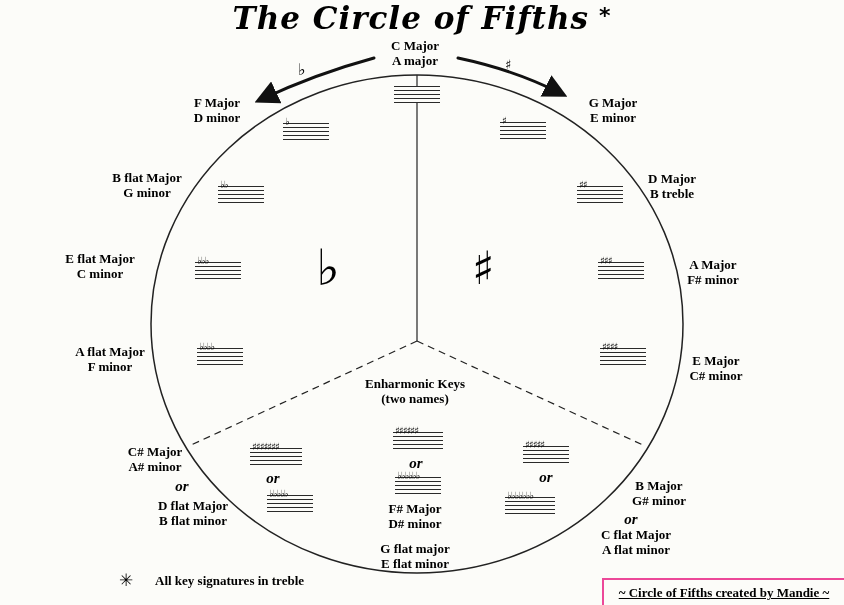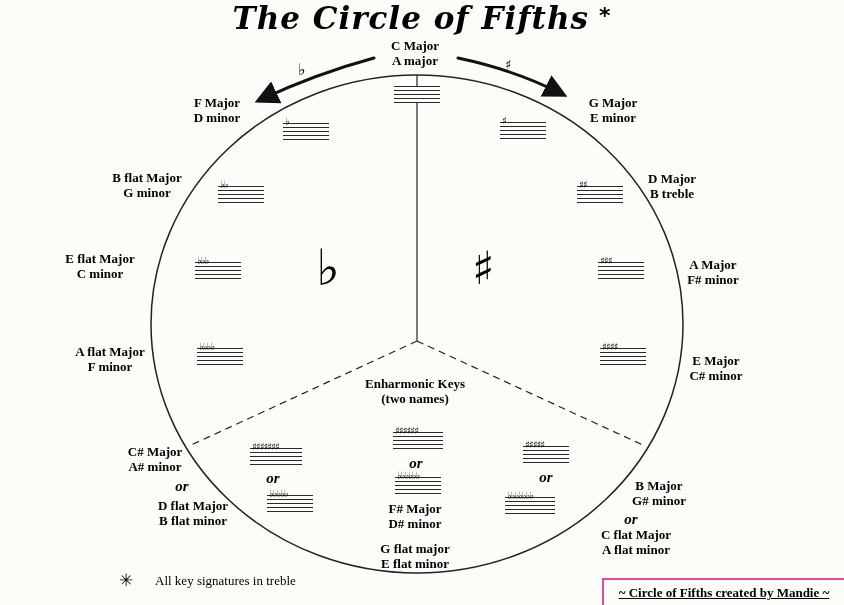--- a/index.html
+++ b/index.html
@@ -39,21 +39,21 @@
     position:absolute;font-family:"DejaVu Sans", sans-serif;font-weight:bold;line-height:1;
   }
   .hintsym{
     position:absolute;font-family:"DejaVu Sans", sans-serif;font-weight:bold;line-height:1;
   }
   .footnote-sym{
     position:absolute;left:119px;top:570px;font-size:17px;
     font-family:"DejaVu Sans", sans-serif;
   }
   .footnote-text{
-    position:absolute;left:155px;top:573px;font-weight:normal;font-size:13px;line-height:16px;
+    position:absolute;left:155px;top:573px;font-weight:bold;font-size:13px;line-height:16px;
   }
   .credit-box{
     position:absolute;left:602px;top:578px;width:240px;height:25px;
     border:2px solid #ec4899;background:#fcfcf9;text-align:center;
     font-weight:bold;font-size:13px;line-height:25px;white-space:nowrap;text-decoration:underline;
   }
 </style>
 </head>
 <body>
 

